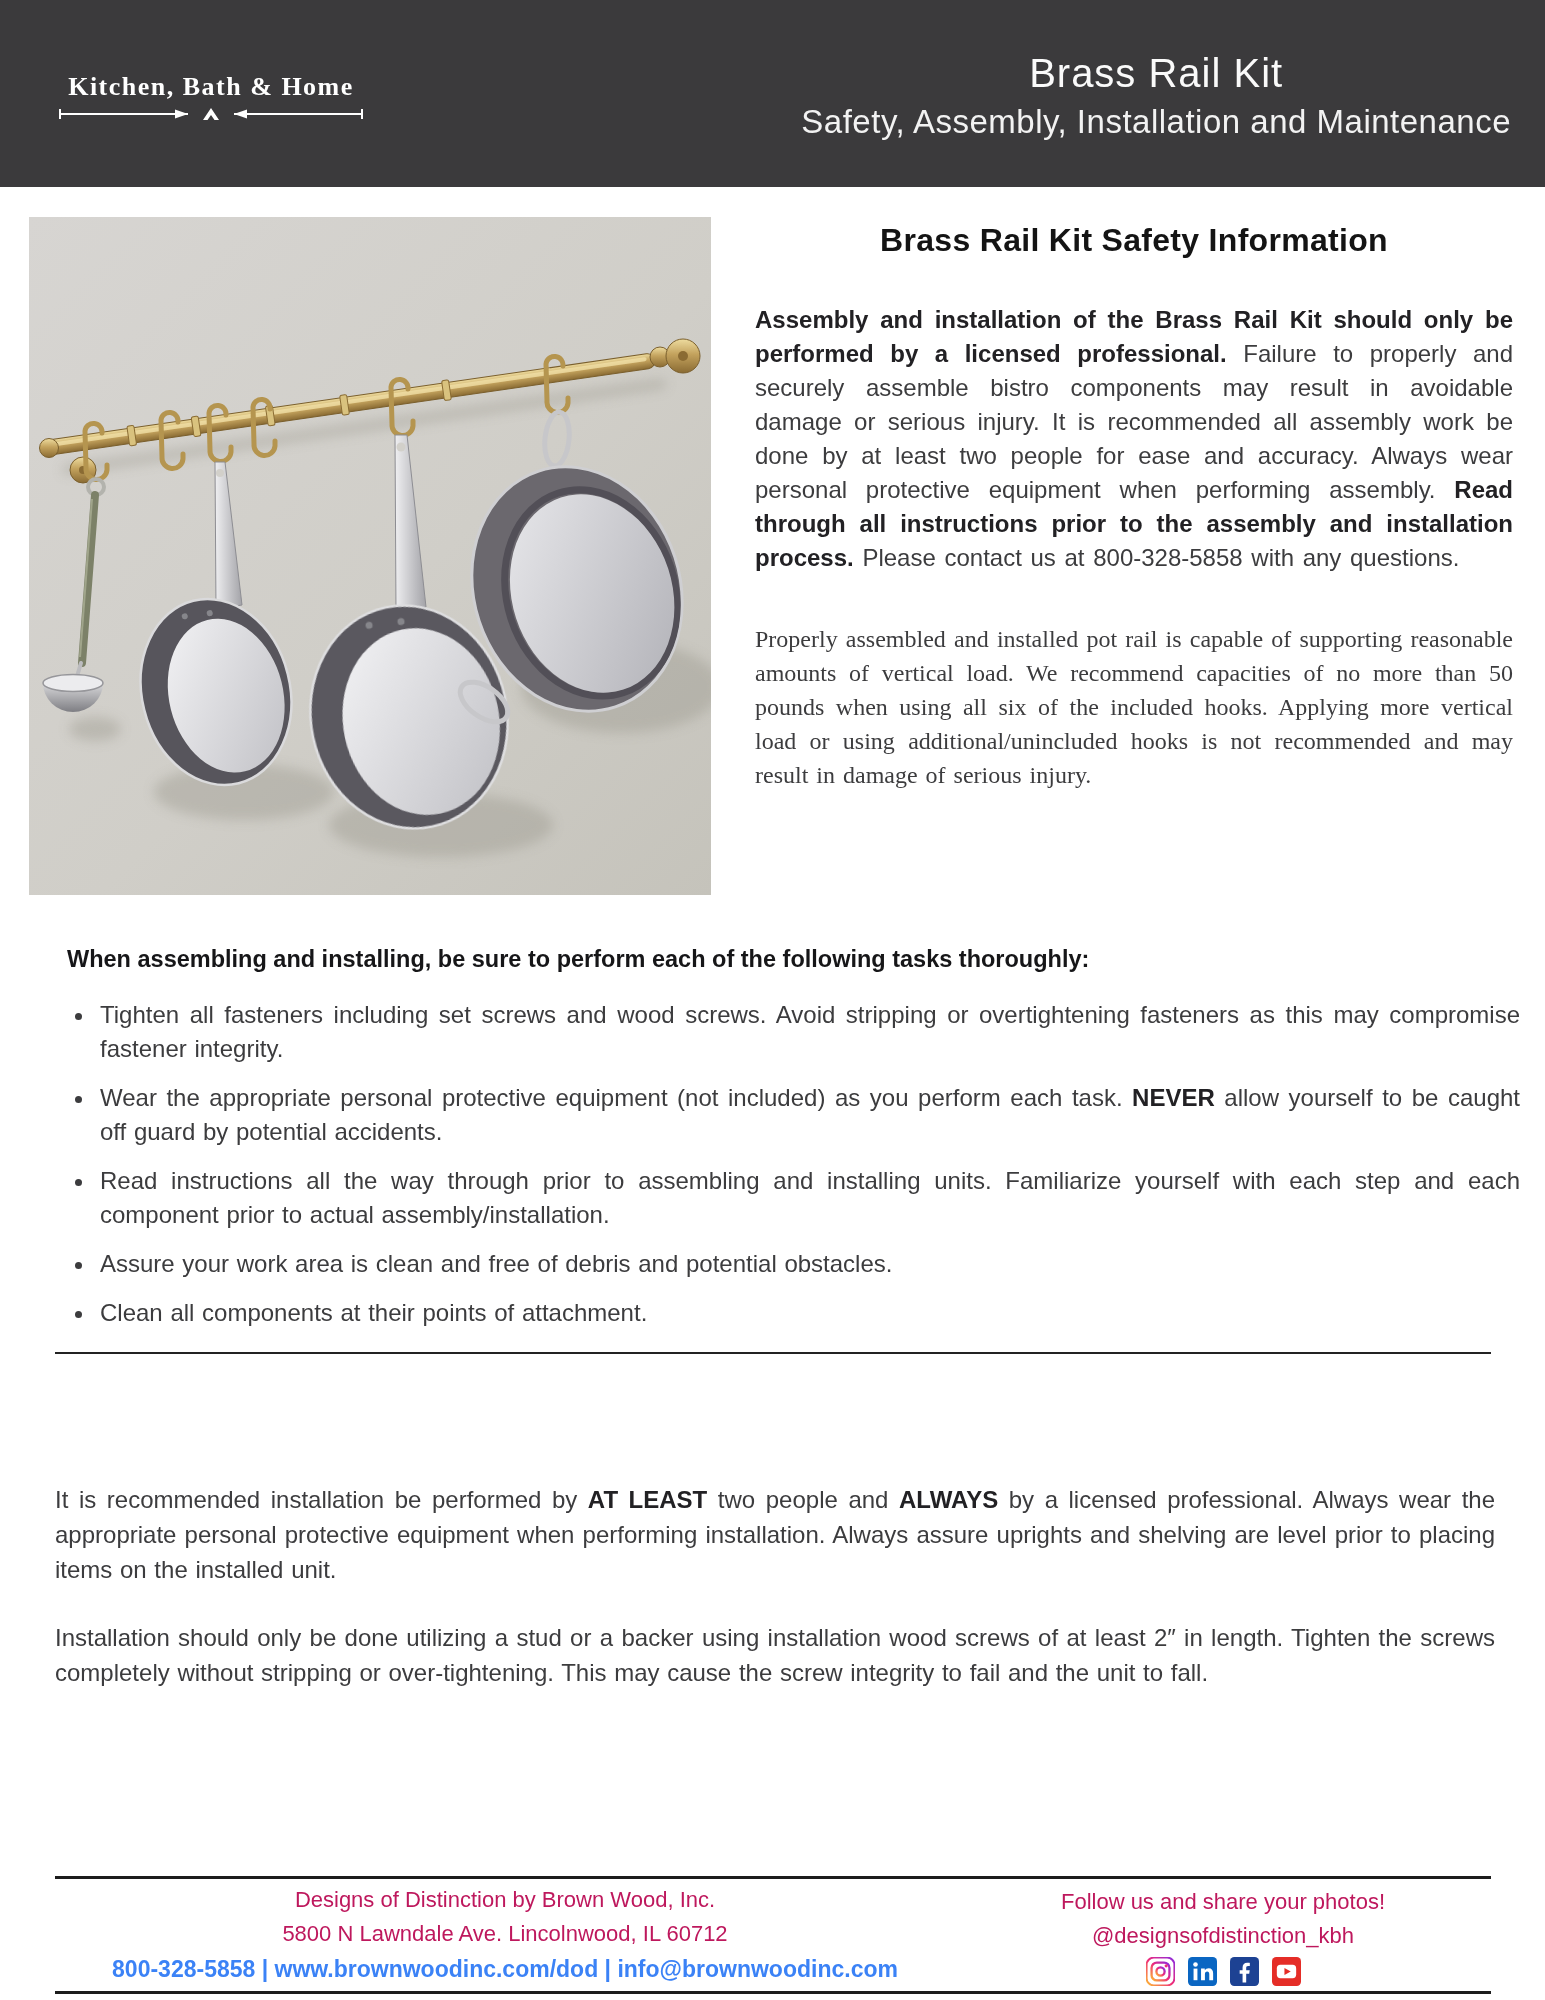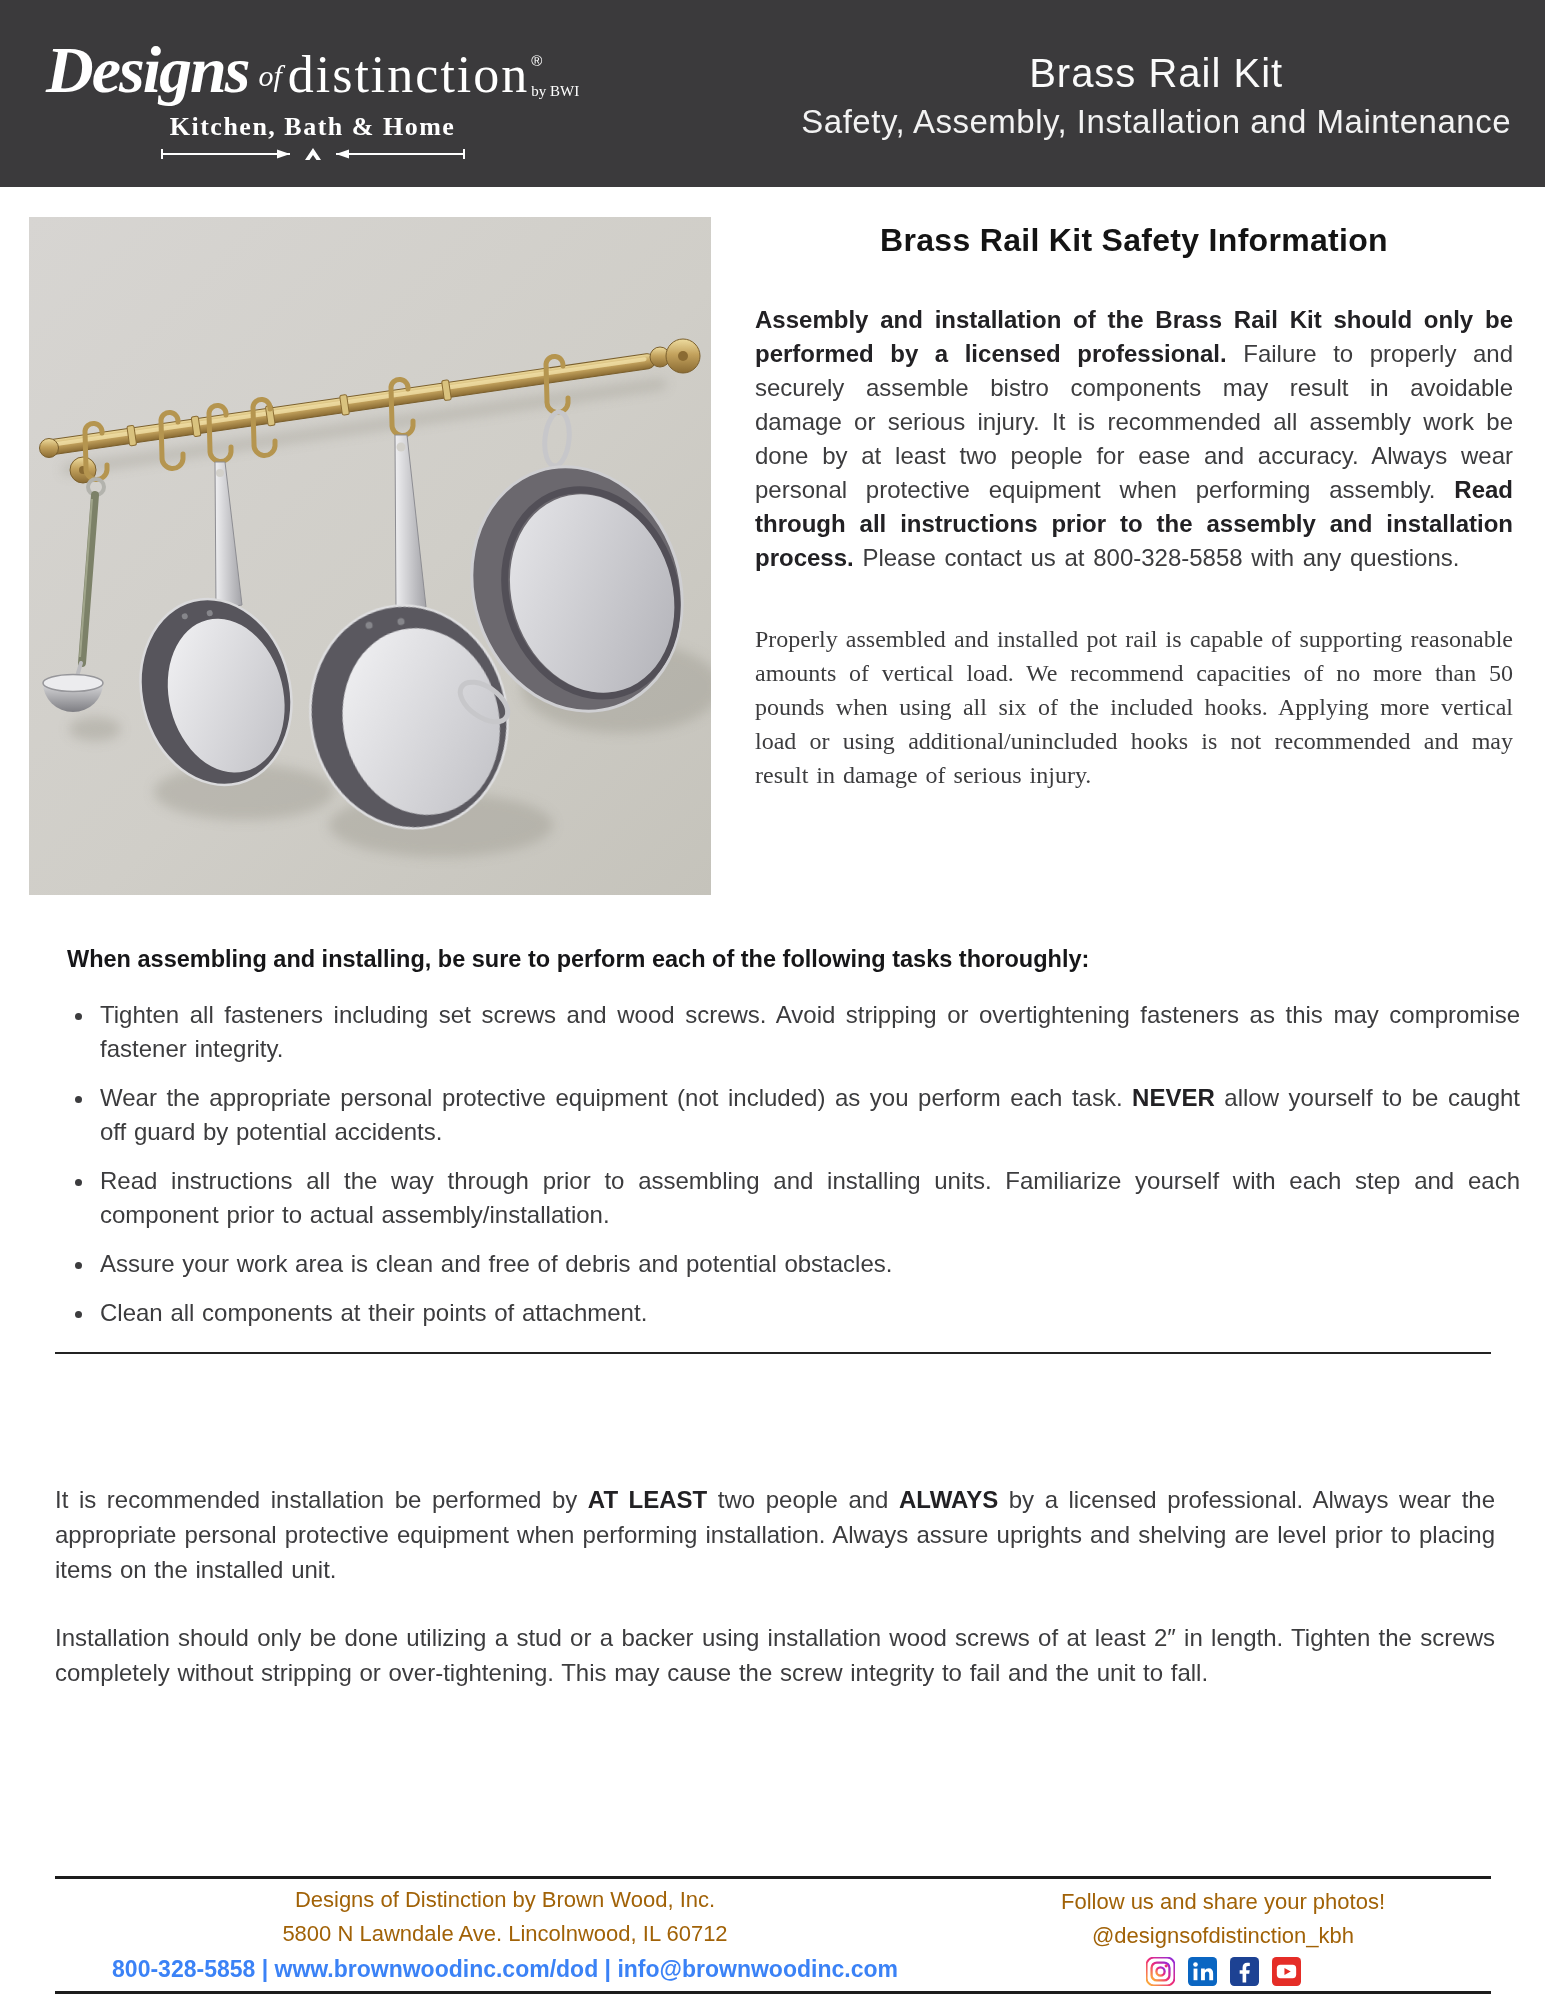--- a/index.html
+++ b/index.html
@@ -45,42 +45,33 @@
   .install-p1 { position:absolute; top:1482px; left:55px; width:1440px; }
   .install-p2 { position:absolute; top:1620px; left:55px; width:1440px; }
   .install-par { font-size:24px; line-height:35px; margin:0; text-align:justify; word-spacing:1px; }
   
   .footer {
     position:absolute; left:55px; top:1876px; width:1436px; height:118px; box-sizing:border-box;
     border-top:3px solid #1c1c1c; border-bottom:3px solid #1c1c1c;
     display:flex; align-items:center;
   }
   .footer-left { width:900px; text-align:center; }
-  .footer-line { font-size:22px; color:#a16207; line-height:34px; }
+  .footer-line { font-size:22px; color:#be185d; line-height:34px; }
   .footer-contact { font-size:23px; font-weight:700; color:#3b82f6; line-height:36px; }
   .footer-right { flex:1; text-align:center; }
   .social-row { display:flex; justify-content:center; gap:13px; margin-top:4px; }
   .social-row svg { display:block; }
 </style>
 </head>
 <body>
 
 <div class="page">
 
   <div class="header">
     <div class="logo">
-      <div class="logo-line">
-        <span class="logo-script">Designs</span>
-        <span class="logo-of">of</span>
-        <span class="logo-serif">distinction</span>
-        <span class="logo-regwrap">
-          <span class="logo-reg">®</span>
-          <span class="logo-by">by BWI</span>
-        </span>
-      </div>
       <div class="logo-tagline">Kitchen, Bath &amp; Home</div>
       <svg class="logo-divider" width="330" height="16" viewBox="0 0 330 16">
         <g stroke="#ffffff" stroke-width="2" fill="#ffffff">
           <line x1="14" y1="3" x2="14" y2="13"></line>
           <line x1="14" y1="8" x2="142" y2="8"></line>
           <path d="M142,8 l-13,-4.5 v9 z" stroke="none"></path>
           <line x1="316" y1="3" x2="316" y2="13"></line>
           <line x1="188" y1="8" x2="316" y2="8"></line>
           <path d="M188,8 l13,-4.5 v9 z" stroke="none"></path>
           <path d="M165,2 l8,12 h-4.5 l-3.5,-5 l-3.5,5 h-4.5 z" stroke="none"></path>

